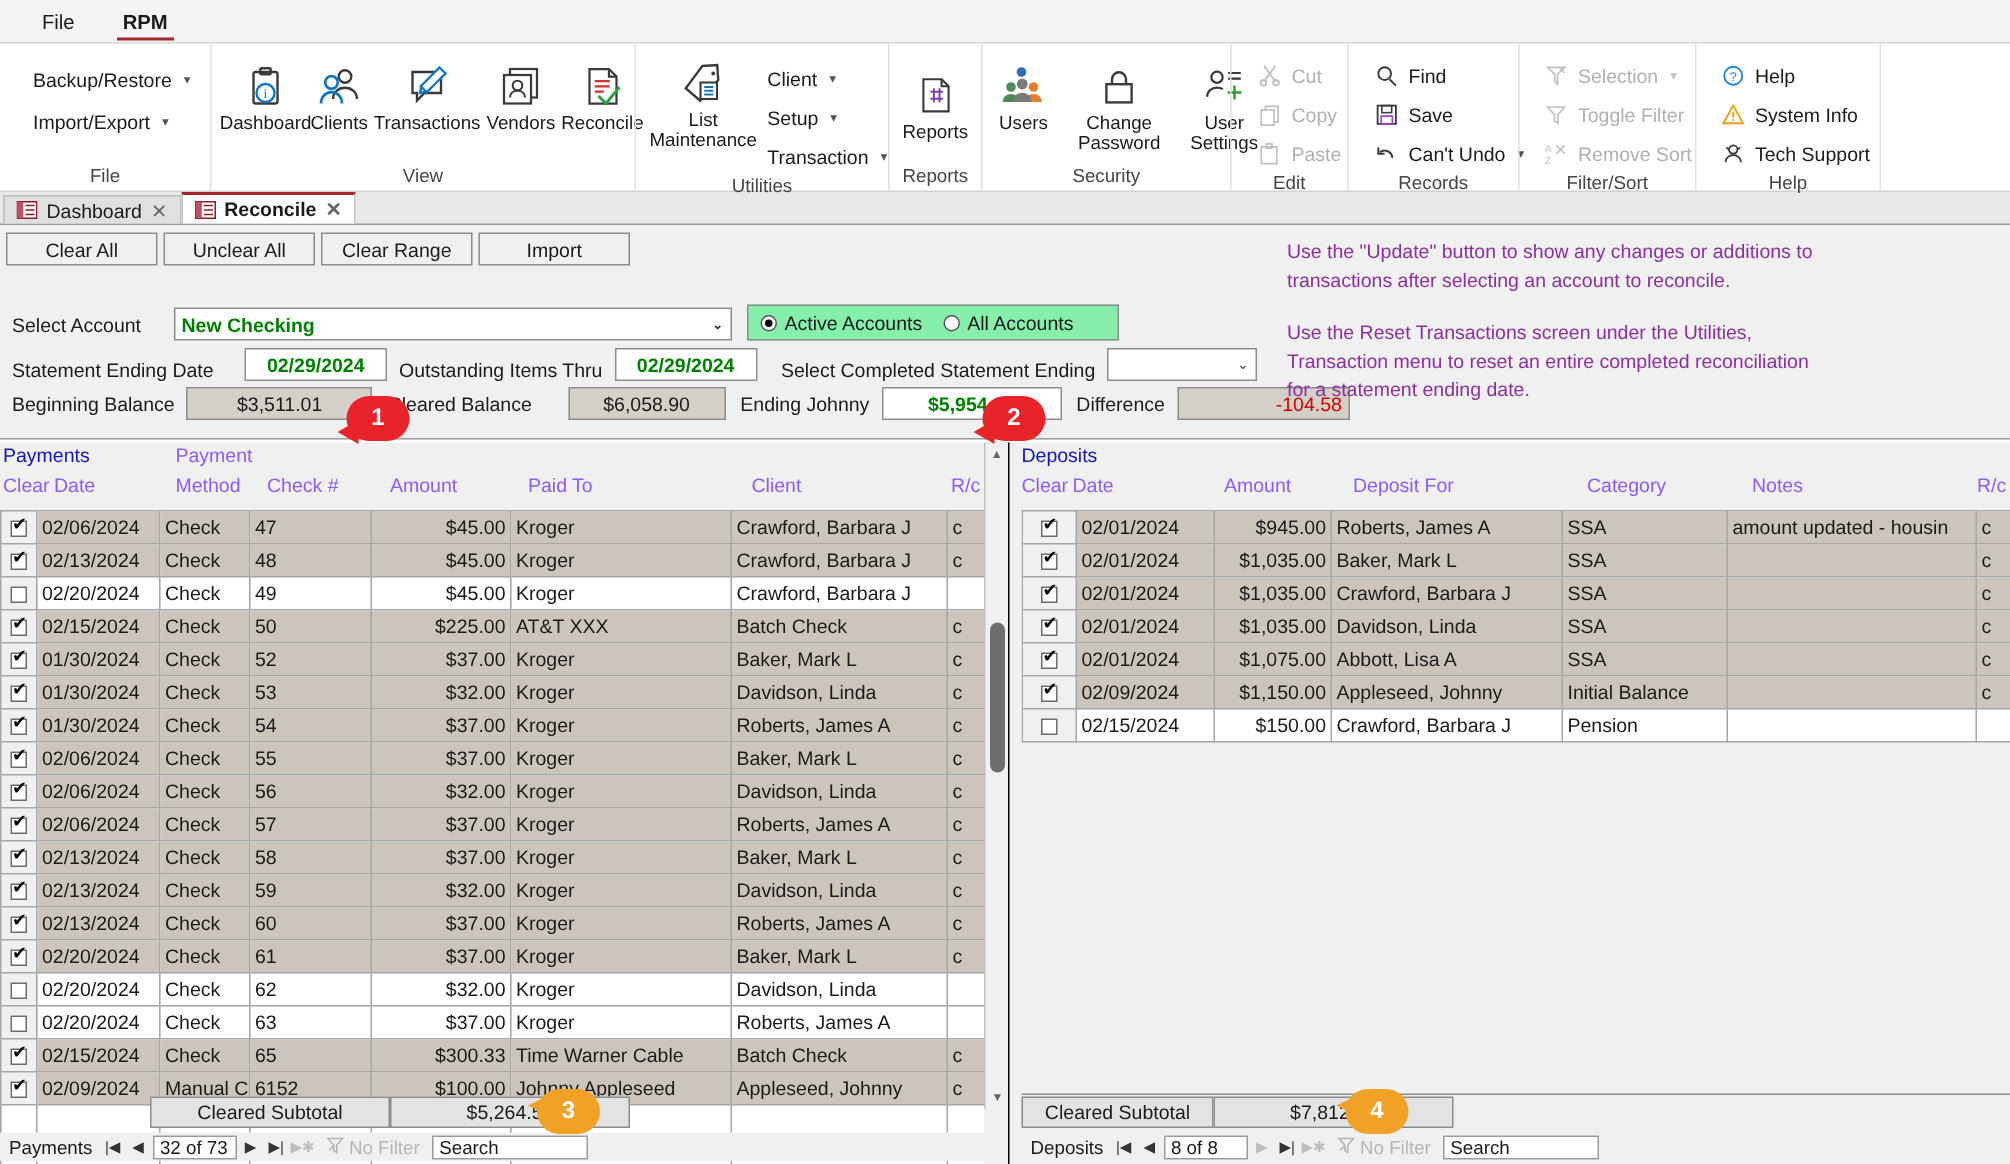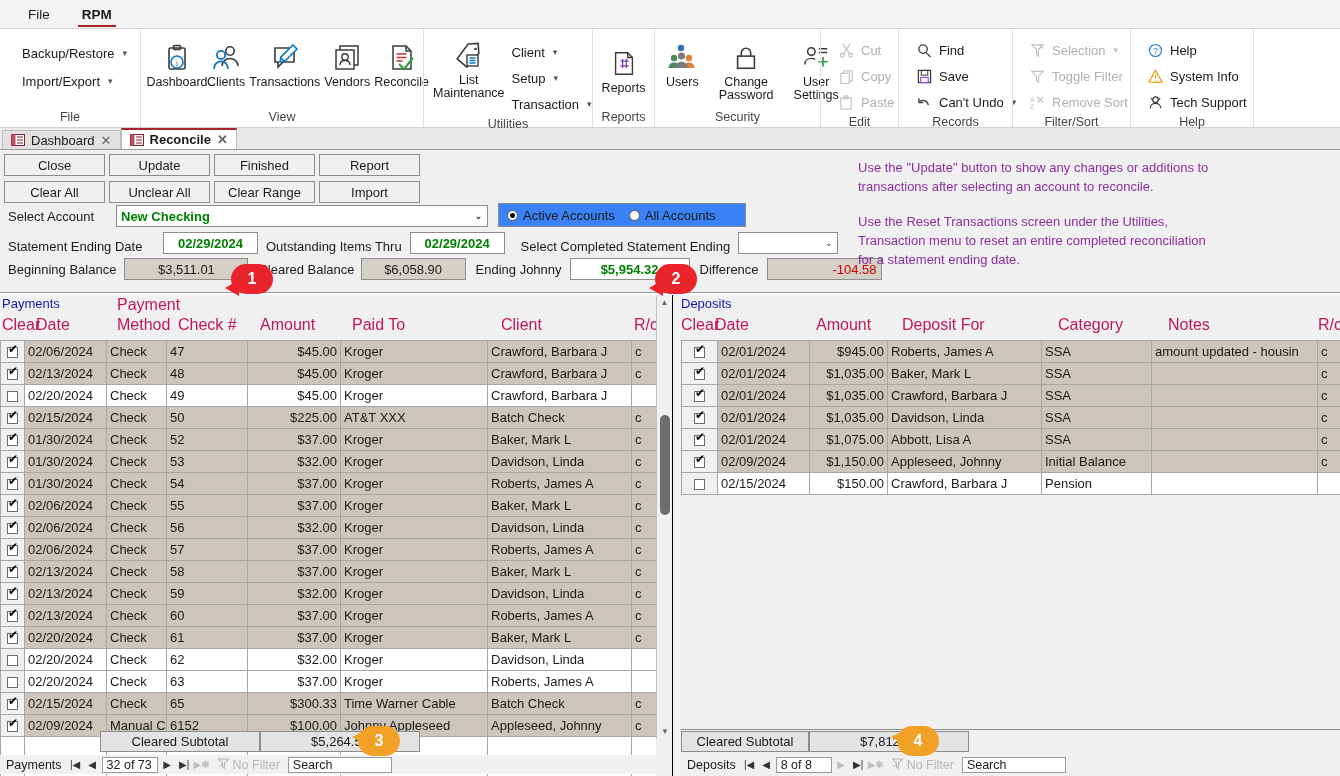--- a/index.html
+++ b/index.html
@@ -103,36 +103,36 @@
   .finput.red { color: #d30000; justify-content: flex-end; }
   .finput.money { justify-content: center; }
   .dropdown { position: relative; }
   .ddbtn {
     position: absolute; right: 0; top: 0; width: 17px; height: 20px;
     display: flex; align-items: center; justify-content: center;
     font-size: 9px; color: #333;
   }
   .radiogrp {
     border: 1px solid #8c8c8c; height: 24px; display: flex; align-items: center;
-    gap: 14px; padding: 0 8px; background: #3b82f6;
+    gap: 14px; padding: 0 8px; background: #86efac;
   }
   .radio { display: flex; align-items: center; gap: 5px; font-size: 13px; }
   .rdot {
     width: 11px; height: 11px; border-radius: 50%; border: 1px solid #555;
     background: #fff; display: flex; align-items: center; justify-content: center;
   }
   .rdot.on::after { content: ""; width: 5px; height: 5px; border-radius: 50%; background: #000; }
 
   .helptext {
     position: absolute; color: #8b2fa0; font-size: 13px; line-height: 19px;
   }
 
   
   .gridhead-title { color: #1414b8; font-size: 13px; }
-  .colhead { font-size: 16px; color: #be185d; position: absolute; }
+  .colhead { font-size: 13px; color: #8b5cf6; position: absolute; }
 
   table.dg { border-collapse: collapse; table-layout: fixed; width: 100%; }
   table.dg td {
     border: 1px solid #a6a6a6; height: 22px; font-size: 13px;
     padding: 0 3px; overflow: hidden; white-space: nowrap;
     background: #ffffff;
   }
   table.dg tr.cleared td { background: #ccc5bb; }
   td.c-chk { text-align: center; padding: 0; background: #f0f0f0 !important; }
   td.amt { text-align: right; padding-right: 5px; }
@@ -533,34 +533,20 @@
             <path d="M6 3h6M6 6h6M6 9h6" stroke="#8a1c28" stroke-width="1"></path>
           </svg>
       </span>
       <span>Reconcile</span>
       <span class="tx">✕</span>
     </div>
   </div>
 
   <div class="formarea">
 
-    <div class="btnrow">
-      <div class="abtn">
-          <span>Close</span>
-        </div>
-      <div class="abtn">
-          <span>Update</span>
-        </div>
-      <div class="abtn">
-          <span>Finished</span>
-        </div>
-      <div class="abtn">
-          <span>Report</span>
-        </div>
-    </div>
     <div class="btnrow" style="padding-top:5px">
       <div class="abtn">
           <span>Clear All</span>
         </div>
       <div class="abtn">
           <span>Unclear All</span>
         </div>
       <div class="abtn">
           <span>Clear Range</span>
         </div>
@@ -602,21 +588,21 @@
         <span class="ddbtn">⌄</span>
       </div>
     </div>
 
     <div style="position:absolute;left:8px;top:108px;display:flex;align-items:center">
       <span class="flabel">Beginning Balance</span>
       <div class="finput gray money" style="width:124px;margin-left:8px">
           <span>$3,511.01</span>
         </div>
       <span class="flabel" style="margin-left:10px">Cleared Balance</span>
-      <div class="finput gray money" style="width:105px;margin-left:6px">
+      <div class="finput gray money" style="width:105px;margin-left:24px">
           <span>$6,058.90</span>
         </div>
       <span class="flabel" style="margin-left:10px">Ending Johnny</span>
       <div class="finput green money" style="width:120px;margin-left:8px">
           <span>$5,954.32</span>
         </div>
       <span class="flabel" style="margin-left:10px">Difference</span>
       <div class="finput gray red" style="width:115px;margin-left:8px">
           <span>-104.58</span>
         </div>

